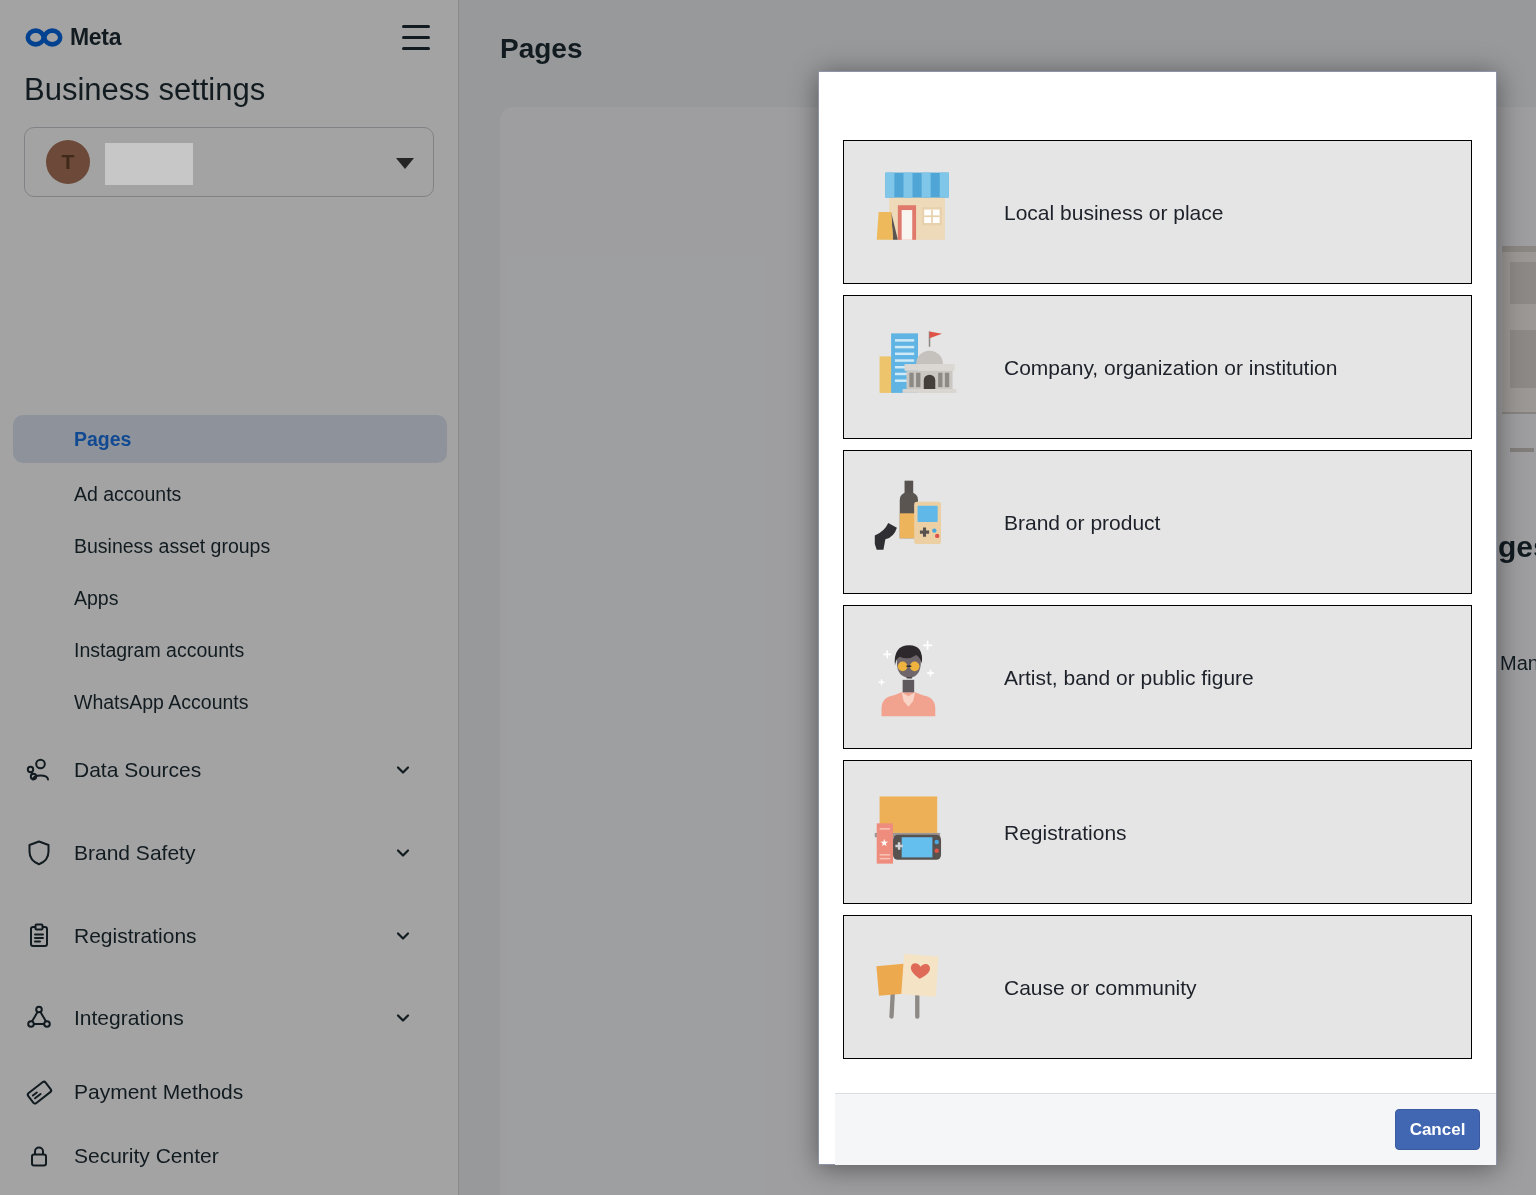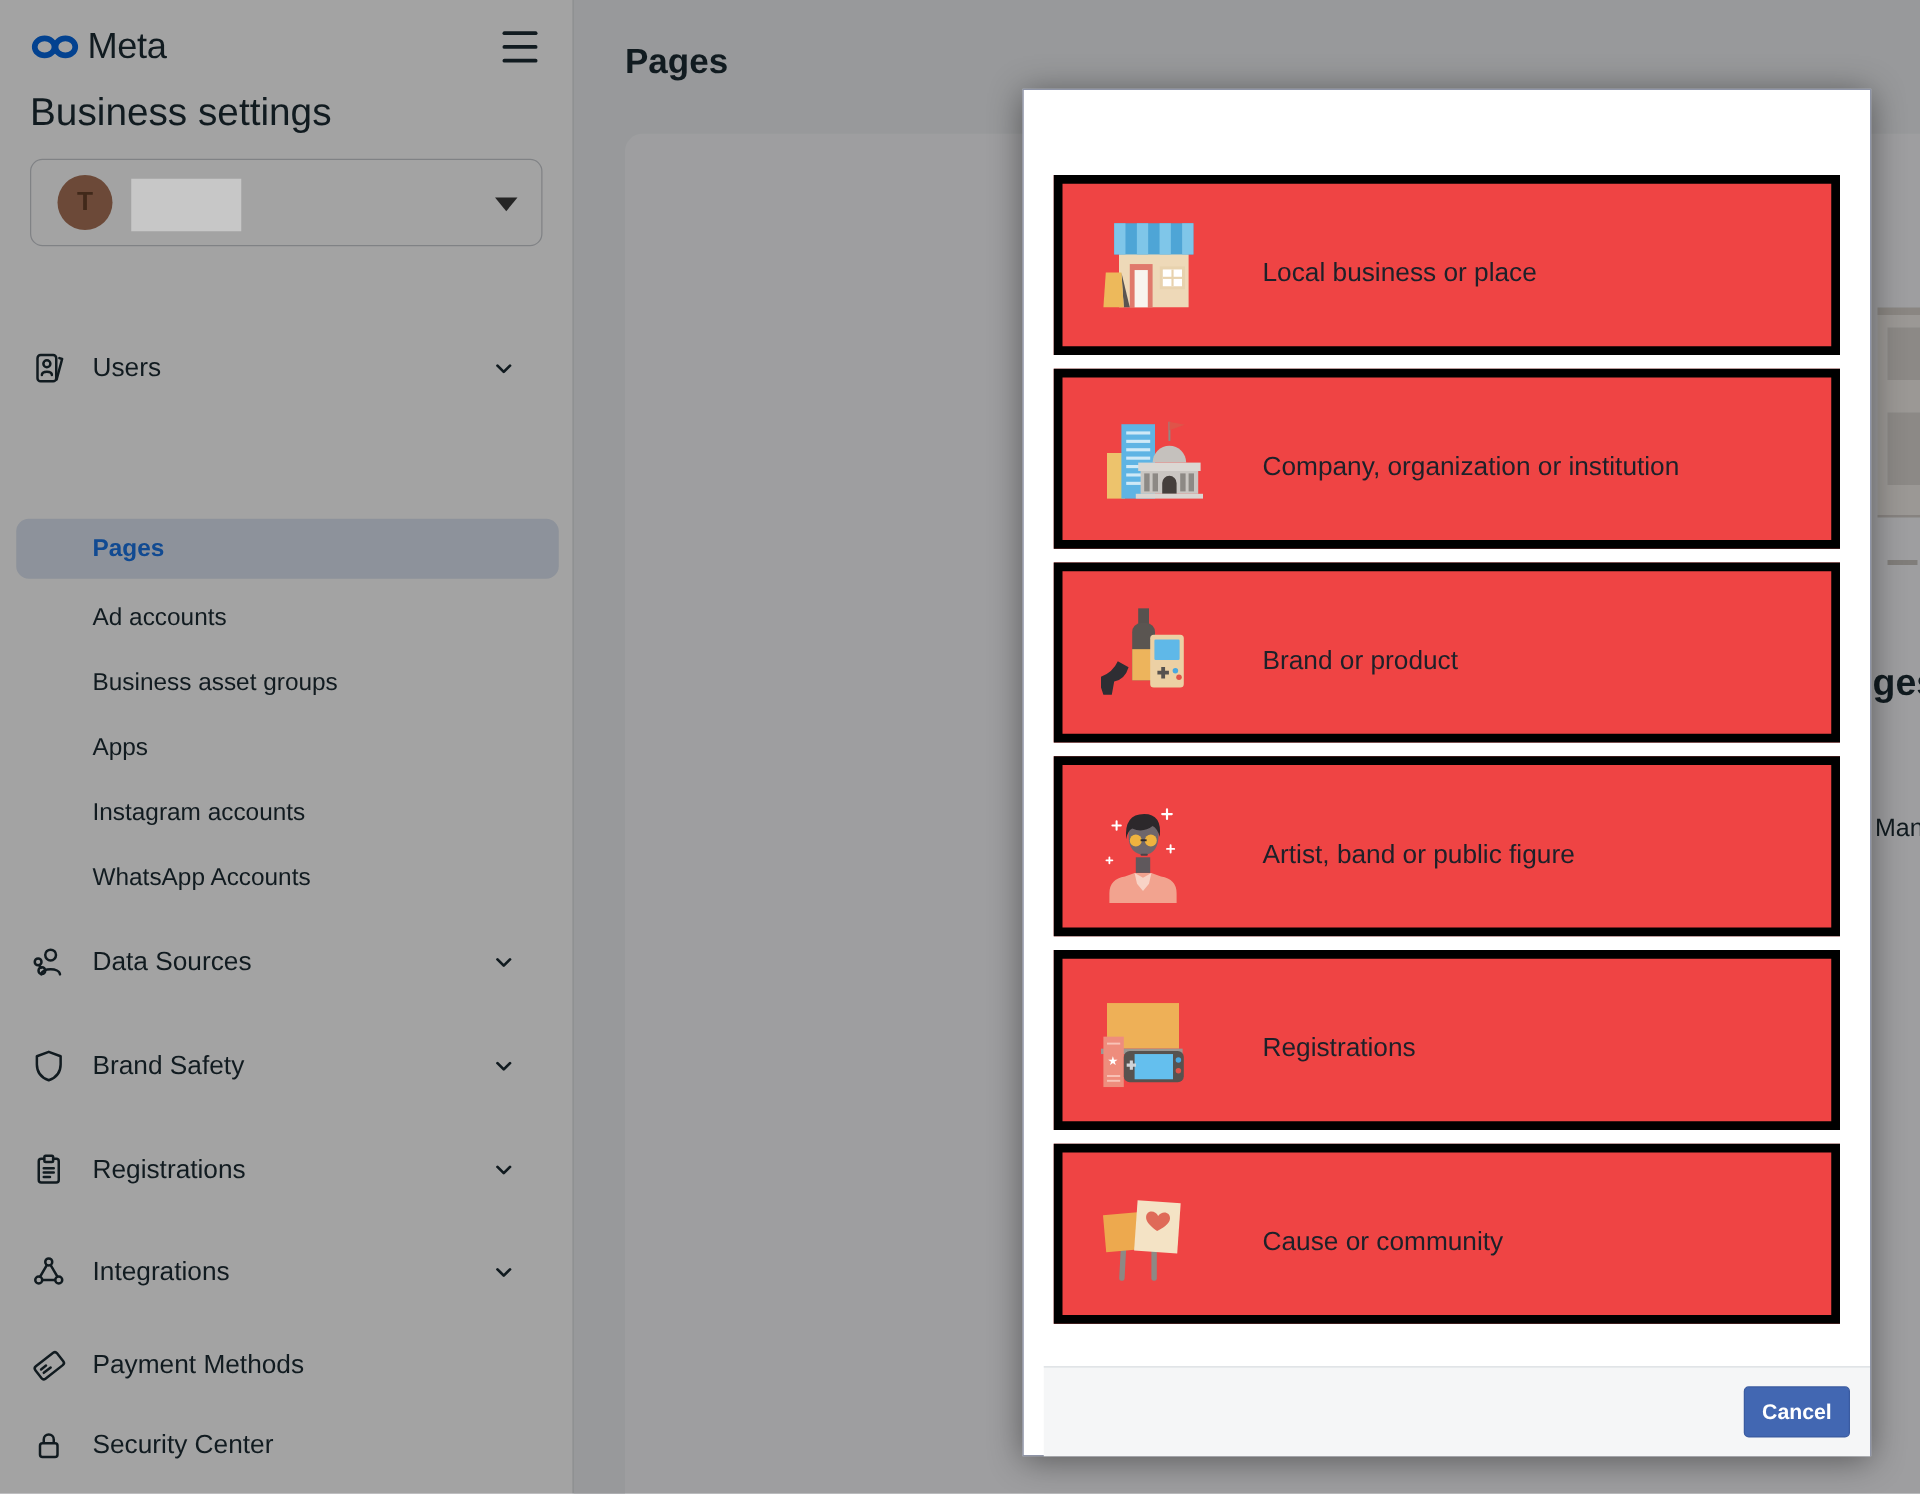--- a/index.html
+++ b/index.html
@@ -3,21 +3,21 @@
 <meta charset="utf-8">
 <style>
   * { margin:0; padding:0; box-sizing:border-box; }
   html,body { width:1536px; height:1195px; overflow:hidden; }
   body { position:relative; background:#eef0f3; font-family:"Liberation Sans","DejaVu Sans",sans-serif; color:#1c2b33; }
   .abs { position:absolute; }
 
   
   #sidebar { left:0; top:0; width:459px; height:1195px; background:#fff; border-right:1px solid #d8dadd; z-index:2; }
   #brand-row { left:24px; top:22px; height:30px; display:flex; align-items:center; gap:6px; }
-  #brand-name { font-size:29px; font-weight:400; letter-spacing:-0.3px; }
+  #brand-name { font-size:23px; font-weight:700; letter-spacing:-0.3px; }
   #hamburger { left:402px; top:25px; width:28px; display:flex; flex-direction:column; gap:7.5px; cursor:pointer; }
   #hamburger span { display:block; height:3.4px; background:#1c2b33; border-radius:2px; }
   #bs-title { left:24px; top:72px; font-size:31px; font-weight:400; }
   #account-select { left:24px; top:127px; width:410px; height:70px; border:1.5px solid #c9ccd1; border-radius:10px; background:#fff; }
   #avatar { left:46px; top:140px; width:44px; height:44px; border-radius:50%; background:#a97358; color:#66402a;
             display:flex; align-items:center; justify-content:center; font-size:21px; font-weight:700; }
   #acct-caret { left:396px; top:158px; width:0; height:0; border-left:9px solid transparent; border-right:9px solid transparent; border-top:11px solid #3a3a3a; }
   #acct-redaction { left:105px; top:143px; width:88px; height:42px; background:#c7c7c7; z-index:11; }
 
   .nav-item { position:absolute; left:0; width:459px; height:56px; cursor:pointer; }
@@ -42,21 +42,21 @@
   #sliver-dash  { left:1510px; top:448px; width:24px; height:4px; background:#c9c4bf; }
   #sliver-head  { left:1498px; top:530px; font-size:30px; font-weight:700; white-space:nowrap; }
   #sliver-text  { left:1500px; top:652px; font-size:20px; white-space:nowrap; }
 
   
   #overlay { left:0; top:0; width:1536px; height:1195px; background:rgba(0,0,0,0.36); z-index:10; }
   #modal { left:818px; top:71px; width:679px; height:1094px; background:#fff; z-index:20;
            box-shadow:0 3px 26px rgba(0,0,0,0.45); border:1px solid rgba(50,60,95,0.55); }
   #modal-header { position:absolute; left:0; top:0; right:0; height:41px; background:#6d84b4; border-bottom:1px solid #5d74a4;
                   color:#fff; font-size:20px; font-weight:700; line-height:40px; padding-left:18px; }
-  .cat-card { position:absolute; left:24px; width:629px; height:144px; background:#ef4444; border:7px solid #000000; cursor:pointer; }
+  .cat-card { position:absolute; left:24px; width:629px; height:144px; background:#e5e5e5; border:1px solid #000000; cursor:pointer; }
   .cat-icon { position:absolute; left:26px; top:24px; width:96px; height:96px; }
   .cat-label { position:absolute; left:160px; top:0; height:144px; display:flex; align-items:center; font-size:21px; color:#1d2129; }
   #modal-footer { position:absolute; left:16px; top:1021px; right:0; height:72px; background:#f5f6f7; border-top:1px solid #dadde1; }
   #cancel-btn { position:absolute; right:16px; top:15px; width:85px; height:41px; background:#4267b2; border:1px solid #3a5ba0; border-radius:4px;
                 color:#fff; font-size:17px; font-weight:700; display:flex; align-items:center; justify-content:center; cursor:pointer; }
 </style>
 </head>
 <body>
 
 <div id="sidebar" class="abs">
@@ -71,36 +71,20 @@
       <span></span>
       <span></span>
       <span></span>
     </div>
   <div id="bs-title" class="abs">Business settings</div>
 
   <div id="account-select" class="abs"></div>
   <div id="avatar" class="abs">T</div>
   <div id="acct-caret" class="abs"></div>
 
-  <div class="nav-item" style="top:267px">
-    <span class="nicon">
-      <svg width="30" height="30" viewBox="0 0 30 30" fill="none" stroke="#1c2b33" stroke-width="2" stroke-linecap="round" stroke-linejoin="round">
-        <rect x="6" y="4" width="15" height="21" rx="2.5"></rect>
-        <circle cx="13.5" cy="11" r="2.8"></circle>
-        <path d="M9.5,20 c0,-3.5 8,-3.5 8,0"></path>
-        <path d="M23.5,6.5 l2.2,0.7 -4.4,16.4"></path>
-      </svg>
-    </span>
-    <span class="nlabel">Users</span>
-    <span class="chev">
-      <svg width="18" height="18" viewBox="0 0 18 18">
-          <polyline points="4,6.5 9,11.5 14,6.5" fill="none" stroke="#1c2b33" stroke-width="2.2" stroke-linecap="round" stroke-linejoin="round"></polyline>
-        </svg>
-    </span>
-  </div>
 
 
   <div id="pages-pill" class="abs"></div>
   <div class="sub-item sub-selected" style="top:413px">Pages</div>
   <div class="sub-item" style="top:468px">Ad accounts</div>
   <div class="sub-item" style="top:520px">Business asset groups</div>
   <div class="sub-item" style="top:572px">Apps</div>
   <div class="sub-item" style="top:624px">Instagram accounts</div>
   <div class="sub-item" style="top:676px">WhatsApp Accounts</div>
 

